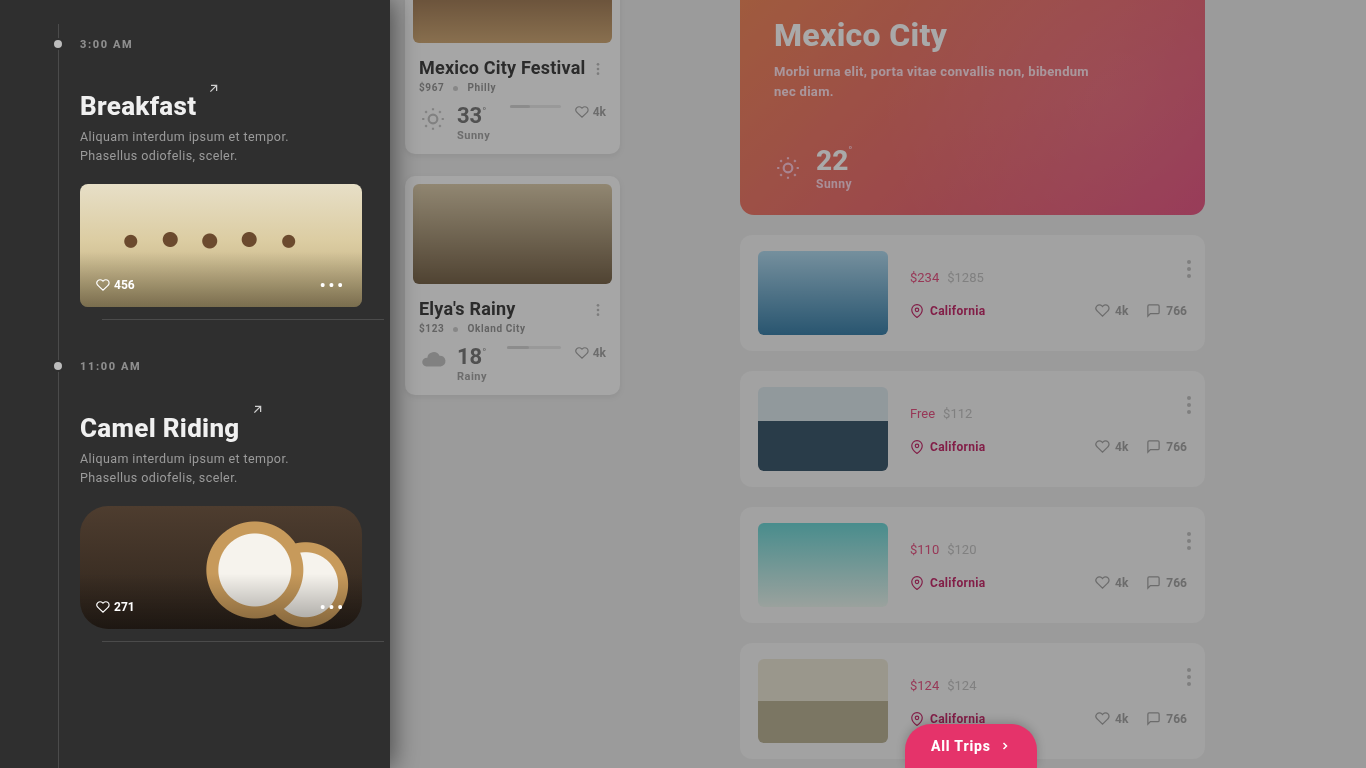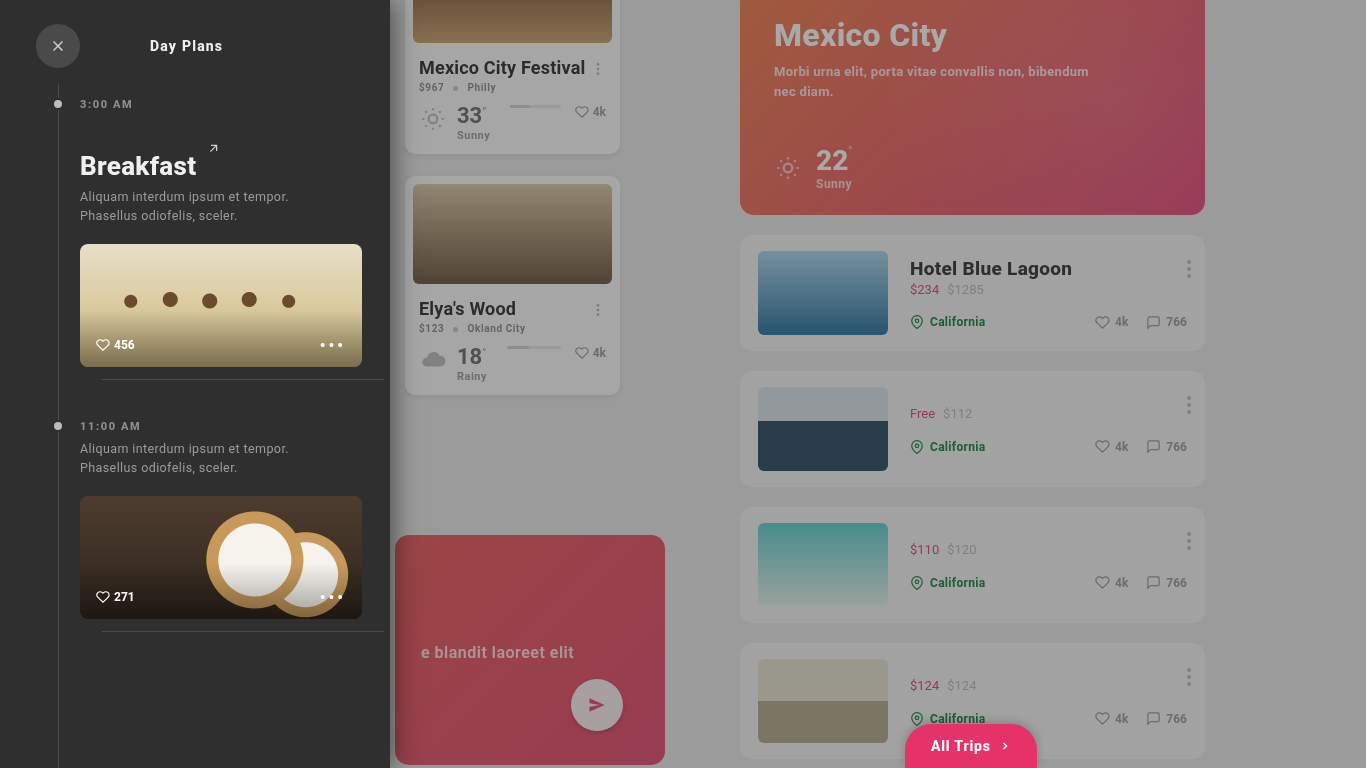--- a/index.html
+++ b/index.html
@@ -86,21 +86,21 @@
   .hotel{
     background:#f3f3f3;border-radius:12px; padding:16px 18px; display:flex; gap:22px; align-items:center;
     position:relative;
   }
   .hotel-img{width:130px;height:84px;border-radius:6px;background:#7aa;}
   .hotel-body{flex:1;}
   .hotel h3{font-size:19px;font-weight:800;color:#333;letter-spacing:.3px;}
   .hotel .prices{font-size:13px;font-weight:400;color:#e24477;margin-top:2px;}
   .hotel .prices .old{color:#bbb;margin-left:8px;}
   .hotel .meta{display:flex;align-items:center;justify-content:space-between;margin-top:18px;}
-  .loc{display:flex;align-items:center;gap:6px;color:#15803d;font-size:12px;font-weight:700;letter-spacing:.3px;}
+  .loc{display:flex;align-items:center;gap:6px;color:#be185d;font-size:12px;font-weight:700;letter-spacing:.3px;}
   .loc svg{width:14px;height:14px;}
   .counts{display:flex;gap:18px;}
   .cnt{display:flex;align-items:center;gap:5px;color:#9a9a9a;font-size:12px;font-weight:700;}
   .cnt svg{width:15px;height:15px;}
   .vdots{position:absolute;right:14px;top:22px;color:#b9b9b9;cursor:pointer;}
   .vdots span{display:block;width:4px;height:4px;border-radius:50%;background:#b9b9b9;margin:3px 0;}
 
   .alltrips{
     position:absolute; left:905px; bottom:0;
     background:#e5336a; color:#fff; font-weight:800; letter-spacing:.8px;
@@ -159,21 +159,21 @@
   .photo1::before{content:"";position:absolute;left:0;right:0;top:30%;height:30%;
     background:
       radial-gradient(circle at 18% 55%,#6b4a2e 0,#6b4a2e 6px,transparent 7px),
       radial-gradient(circle at 32% 50%,#6b4a2e 0,#6b4a2e 7px,transparent 8px),
       radial-gradient(circle at 46% 54%,#6b4a2e 0,#6b4a2e 7px,transparent 8px),
       radial-gradient(circle at 60% 50%,#6b4a2e 0,#6b4a2e 7px,transparent 8px),
       radial-gradient(circle at 74% 55%,#6b4a2e 0,#6b4a2e 6px,transparent 7px);}
   .photo2{background:
       radial-gradient(circle at 62% 52%,#f6f3ed 0,#f6f3ed 36px,#c79a5b 37px,#c79a5b 48px,transparent 49px),
       radial-gradient(circle at 80% 64%,#f6f3ed 0,#f6f3ed 32px,#c79a5b 33px,#c79a5b 42px,transparent 43px),
-      linear-gradient(#4e3d2f,#2d231b);}
+      linear-gradient(#4e3d2f,#2d231b); border-radius: 28px;}
 
   .divider{height:1px;background:#4b4b4b;margin:12px 0 4px 22px;width:282px;}
 
   
 
 </style>
 </head>
 <body>
 
 <div class="bg">
@@ -211,21 +211,21 @@
           <svg viewBox="0 0 24 24" fill="none" stroke="currentColor" stroke-width="2">
               <path d="M20.8 4.6a5.5 5.5 0 0 0-7.8 0L12 5.6l-1-1a5.5 5.5 0 0 0-7.8 7.8l1 1L12 21l7.8-7.6 1-1a5.5 5.5 0 0 0 0-7.8z"></path>
             </svg>
           <span>4k</span>
         </div>
       </div>
     </div>
 
     <div class="card">
       <div class="card-img mimg-b"></div>
-      <div class="card-title">Elya's Wood</div>
+      <div class="card-title">Elya's Rainy</div>
       <div class="more-dots">
         <svg viewBox="0 0 24 24" width="16" height="16" fill="currentColor">
             <circle cx="12" cy="5" r="2"></circle>
             <circle cx="12" cy="12" r="2"></circle>
             <circle cx="12" cy="19" r="2"></circle>
           </svg>
       </div>
       <div class="card-sub">
         <span>$123</span>
         <span class="dot"></span>
@@ -245,28 +245,20 @@
         <div class="like">
           <svg viewBox="0 0 24 24" fill="none" stroke="currentColor" stroke-width="2">
               <path d="M20.8 4.6a5.5 5.5 0 0 0-7.8 0L12 5.6l-1-1a5.5 5.5 0 0 0-7.8 7.8l1 1L12 21l7.8-7.6 1-1a5.5 5.5 0 0 0 0-7.8z"></path>
             </svg>
           <span>4k</span>
         </div>
       </div>
     </div>
   </div>
 
-  <div class="promo">
-    <div class="promo-text">e blandit laoreet elit</div>
-    <div class="promo-fab">
-      <svg viewBox="0 0 24 24" fill="currentColor">
-          <path d="M3 20l18-8L3 4v6l12 2-12 2z"></path>
-        </svg>
-    </div>
-  </div>
 
   <div class="rightcol">
     <div class="hero">
       <h1>Mexico City</h1>
       <p>Morbi urna elit, porta vitae convallis non, bibendum nec diam.</p>
       <div class="hw">
         <span class="wicon sun">
           <svg viewBox="0 0 24 24" fill="none" stroke="currentColor" stroke-width="2">
               <circle cx="12" cy="12" r="4"></circle>
               <path d="M12 2v2M12 20v2M4.9 4.9l1.4 1.4M17.7 17.7l1.4 1.4M2 12h2M20 12h2M4.9 19.1l1.4-1.4M17.7 6.3l1.4-1.4"></path>
@@ -275,21 +267,20 @@
         <div>
           <div><span class="big">22</span><span class="deg" style="color:#ffd3e1">°</span></div>
           <div class="lbl">Sunny</div>
         </div>
       </div>
     </div>
 
     <div class="hotel">
       <div class="hotel-img img-a"></div>
       <div class="hotel-body">
-        <h3>Hotel Blue Lagoon</h3>
         <div class="prices">
           <span>$234</span><span class="old">$1285</span>
         </div>
         <div class="meta">
           <div class="loc">
             <svg viewBox="0 0 24 24" fill="none" stroke="currentColor" stroke-width="2">
                 <path d="M21 10c0 7-9 13-9 13s-9-6-9-13a9 9 0 1 1 18 0z"></path>
                 <circle cx="12" cy="10" r="3"></circle>
               </svg>
             <span>California</span>
@@ -434,29 +425,20 @@
 <div class="dim"></div>
 
 <div class="alltrips">
   <span>All Trips</span>
   <svg viewBox="0 0 24 24" fill="none" stroke="currentColor" stroke-width="3">
       <polyline points="9 18 15 12 9 6"></polyline>
     </svg>
 </div>
 
 <div class="panel">
-  <div class="panel-head">
-    <div class="close">
-      <svg viewBox="0 0 24 24" fill="none" stroke="currentColor" stroke-width="2">
-          <line x1="18" y1="6" x2="6" y2="18"></line>
-          <line x1="6" y1="6" x2="18" y2="18"></line>
-        </svg>
-    </div>
-    <div class="panel-title">Day Plans</div>
-  </div>
 
   <div class="timeline">
     <div class="vline"></div>
 
     <div class="item">
       <div class="nodecirc"></div>
       <div class="time">3:00 AM</div>
       <div class="act">
         <h2>Breakfast</h2>
         <svg viewBox="0 0 24 24" fill="none" stroke="currentColor" stroke-width="2">
@@ -475,20 +457,27 @@
           </div>
           <div class="dots">•••</div>
         </div>
       </div>
       <div class="divider"></div>
     </div>
 
     <div class="item">
       <div class="nodecirc"></div>
       <div class="time">11:00 AM</div>
+      <div class="act">
+        <h2>Camel Riding</h2>
+        <svg viewBox="0 0 24 24" fill="none" stroke="currentColor" stroke-width="2">
+            <line x1="7" y1="17" x2="17" y2="7"></line>
+            <polyline points="8 7 17 7 17 16"></polyline>
+          </svg>
+      </div>
       <div class="desc">Aliquam interdum ipsum et tempor. Phasellus odiofelis, sceler.</div>
       <div class="photo photo2">
         <div class="pfoot">
           <div class="like">
             <svg viewBox="0 0 24 24" fill="none" stroke="currentColor" stroke-width="2">
                 <path d="M20.8 4.6a5.5 5.5 0 0 0-7.8 0L12 5.6l-1-1a5.5 5.5 0 0 0-7.8 7.8l1 1L12 21l7.8-7.6 1-1a5.5 5.5 0 0 0 0-7.8z"></path>
               </svg>
             <span>271</span>
           </div>
           <div class="dots">•••</div>

